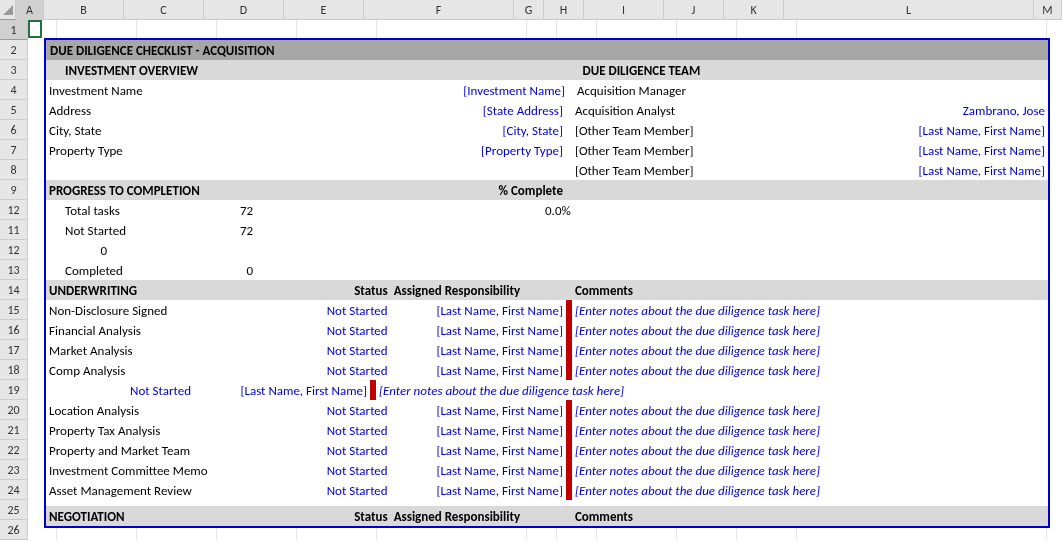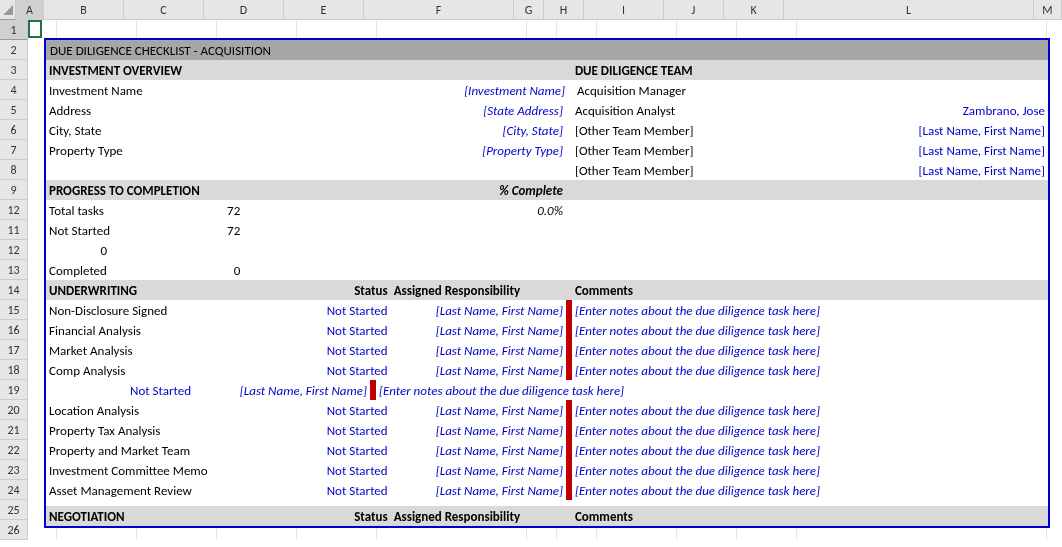--- a/index.html
+++ b/index.html
@@ -10,29 +10,29 @@
 .col-h { height: 20px; display: flex; align-items: center; justify-content: center; border-right: 1px solid #ccc; color: #333; font-size: 12px; }
 .col-h.sel { background: #d0d0d0; }
 .body-wrap { display: flex; }
 .row-headers { width: 28px; background: #e6e6e6; }
 .row-h { height: 20px; display: flex; align-items: center; justify-content: center; border-bottom: 1px solid #ccc; border-right: 1px solid #ccc; color: #333; font-size: 12px; }
 .row-h.sel { background: #d0d0d0; border-bottom: 1px solid #999; }
 .grid { position: relative; flex: 1; }
 .vline { position: absolute; top: 0; bottom: 0; border-left: 1px solid #e5e5e5; }
 .active-cell { position:absolute; border:2px solid #217346; background:#fff; }
 .content-block { position: absolute; left: 16px; top: 18px; width: 1006px; border: 2px solid #0000cc; }
-.title-row { background: #a6a6a6; font-weight: normal; padding: 2px 4px; height: 20px; display:flex; align-items:center; }
+.title-row { background: #a6a6a6; font-weight: bold; padding: 2px 4px; height: 20px; display:flex; align-items:center; }
 .section-row { background: #d9d9d9; font-weight: bold; height: 20px; display:flex; }
 .data-row { height: 20px; display:flex; background:#fff; }
 .spacer-row { height: 6px; background:#fff; }
 .cell { padding: 0 3px; display:flex; align-items:center; overflow:hidden; white-space:nowrap; }
-.cA { width: 134px; }
+.cA { width: 134px; margin-left: 16px; }
 .cB { width: 64px; }
 .cC { width: 148px; text-align:right; justify-content:flex-end; }
-.cD { width: 176px; text-align:center; justify-content:flex-end;font-style:italic; }
+.cD { width: 176px; text-align:center; justify-content:flex-end; }
 .cE { width: 6px; padding:0; }
 .cF { width: 306px; }
 .cG { width: 172px; text-align:right; justify-content:flex-end; }
 .blue { color: #0000cc; }
 .italic { font-style: italic; }
 .red-bar { background: #c00000; }
 .assigned-hdr { width: 176px; text-align:left; justify-content:flex-start; }
 .comments-hdr { width: 478px; }
 </style>
 </head>

